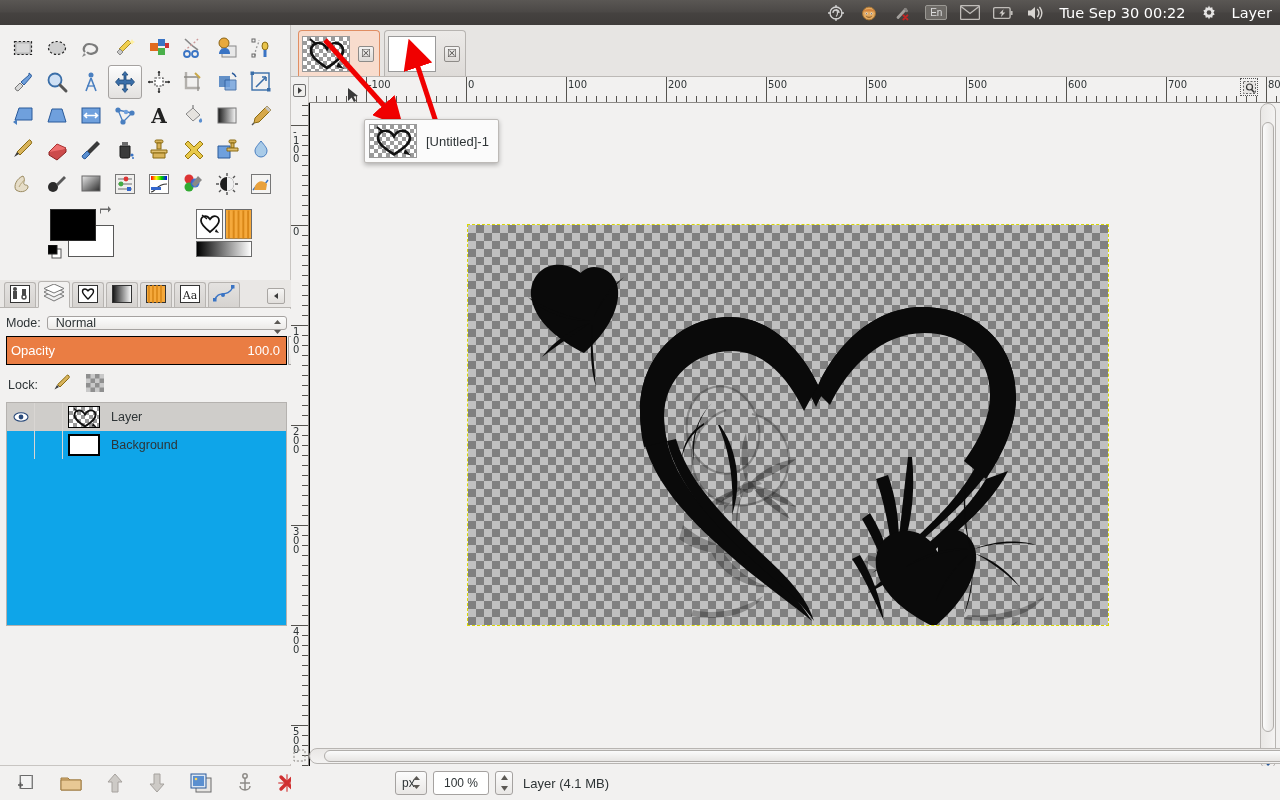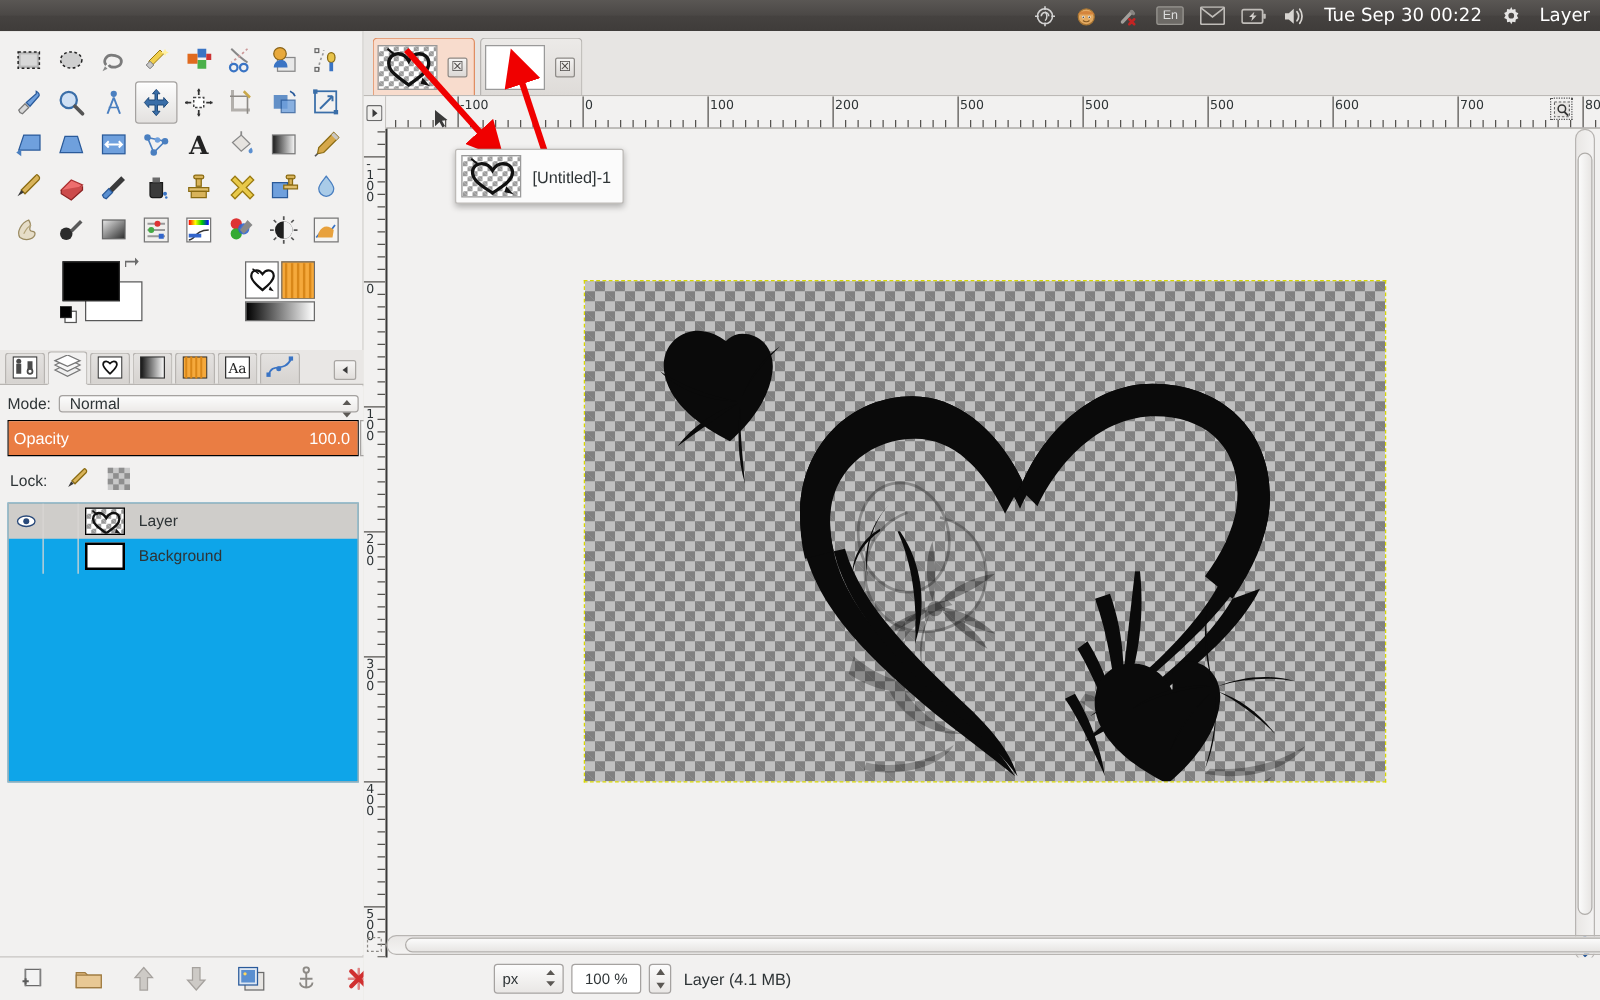--- a/index.html
+++ b/index.html
@@ -181,21 +181,21 @@
   #navbtn{ position:absolute; right:2px; bottom:33px; width:20px;height:20px;
      display:flex;align-items:center;justify-content:center;}
   #hscroll{ position:absolute; left:18px; bottom:36px; width:1214px; height:16px;
      background:linear-gradient(to bottom,#e9e7e5,#f4f3f2); border:1px solid #b8b5b2; border-radius:8px;}
   #hthumb{ position:absolute; left:14px; top:1px; width:1180px; height:12px; border-radius:6px;
      background:linear-gradient(to bottom,#fbfbfb,#e7e5e3); border:1px solid #b0adaa;}
   #selmode{ position:absolute; left:2px; bottom:37px; width:14px;height:14px;}
 
   #statusbar{ position:absolute; left:0; bottom:0; width:989px; height:34px;
      display:flex; align-items:center; padding-left:104px; gap:6px; background:#f2f1f0;}
-  .unit-combo{ width:56px;height:24px; border:1px solid #a5a2a0; border-radius:3px;
+  .unit-combo{ width:32px;height:24px; border:1px solid #a5a2a0; border-radius:3px;
      background:linear-gradient(to bottom,#fcfcfc,#e9e7e5); display:flex;align-items:center;
      padding-left:6px; position:relative; font-size:12px;}
   .zoom-entry{ width:56px;height:24px; border:1px solid #a5a2a0; border-radius:3px; background:#fff;
      display:flex;align-items:center;justify-content:center; font-size:12px;}
   .zoom-spin{ width:18px;height:24px; border:1px solid #a5a2a0; border-radius:3px;
      background:linear-gradient(to bottom,#fcfcfc,#e9e7e5);
      display:flex;flex-direction:column;align-items:center;justify-content:space-around;}
   #status-text{ font-size:13px; margin-left:4px;}
 
   

